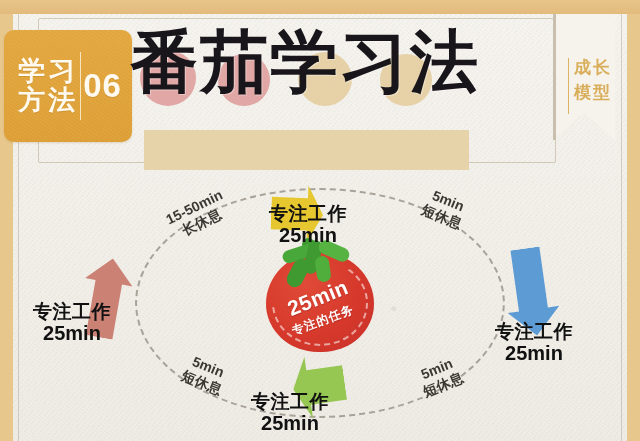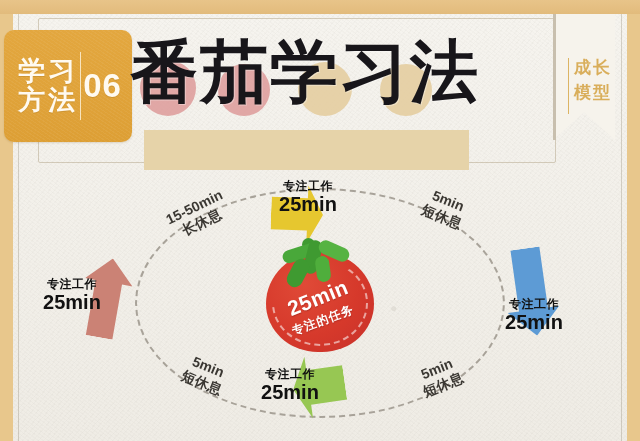--- a/index.html
+++ b/index.html
@@ -66,21 +66,21 @@
     text-shadow:0 1px 0 rgba(150,105,20,.25);
   }
   .badge-words span { display:block; }
   .badge-rule { width:1px; height:68px; background:rgba(255,250,235,.75); }
   .badge-num {
     color:#fffaf0; font-size:33px; font-weight:bold; letter-spacing:1px;
     text-shadow:0 1px 0 rgba(150,105,20,.25);
   }
 
   
-  .title-wrap { position:absolute; left:130px; top:20px; width:380px; height:100px; }
+  .title-wrap { position:absolute; left:130px; top:10px; width:380px; height:100px; }
   .title-blobs { position:absolute; inset:0; }
   .blob { position:absolute; border-radius:50%; }
   .blob.b1 { left:10px;  top:26px; width:56px; height:56px; background:#dd9a99; opacity:.85; }
   .blob.b2 { left:88px;  top:30px; width:52px; height:52px; background:#dd9a99; opacity:.85; }
   .blob.b3 { left:168px; top:28px; width:54px; height:54px; background:#e4cda0; opacity:.9; }
   .blob.b4 { left:250px; top:30px; width:52px; height:52px; background:#e4cda0; opacity:.9; }
   .title {
     position:absolute; left:0; top:4px; width:380px;
     font-size:68px; line-height:1.02; font-weight:bold; color:#18161a;
     letter-spacing:2px; white-space:nowrap;
@@ -182,21 +182,21 @@
   .arrow.bottom .shape{ background:#95c councillor; }
   .arrow.bottom .shape{ background:#97c753; }
   .arrow.left   { left:82px;  top:88px;  width:48px; height:80px; transform:rotate(10deg); }
   .arrow.left .shape  { background:#cb8275; }
 
   
   .alabel {
     position:absolute; color:#111; font-weight:bold; text-align:center;
     line-height:1.12; white-space:nowrap;
   }
-  .alabel .l1 { font-size:12px; letter-spacing:.5px; }
+  .alabel .l1 { font-size:19px; letter-spacing:.5px;margin-top:23px; }
   .alabel .l2 { font-size:20px; letter-spacing:0px; }
   .alabel.top    { left:228px; top:10px;  width:160px; }
   .alabel.right  { left:454px; top:128px; width:160px; }
   .alabel.bottom { left:210px; top:198px; width:160px; }
   .alabel.left   { left:-8px;  top:108px; width:160px; }
 
   
   .blabel {
     position:absolute; color:#3a3732; font-weight:bold; text-align:center;
     line-height:1.2; white-space:nowrap;

